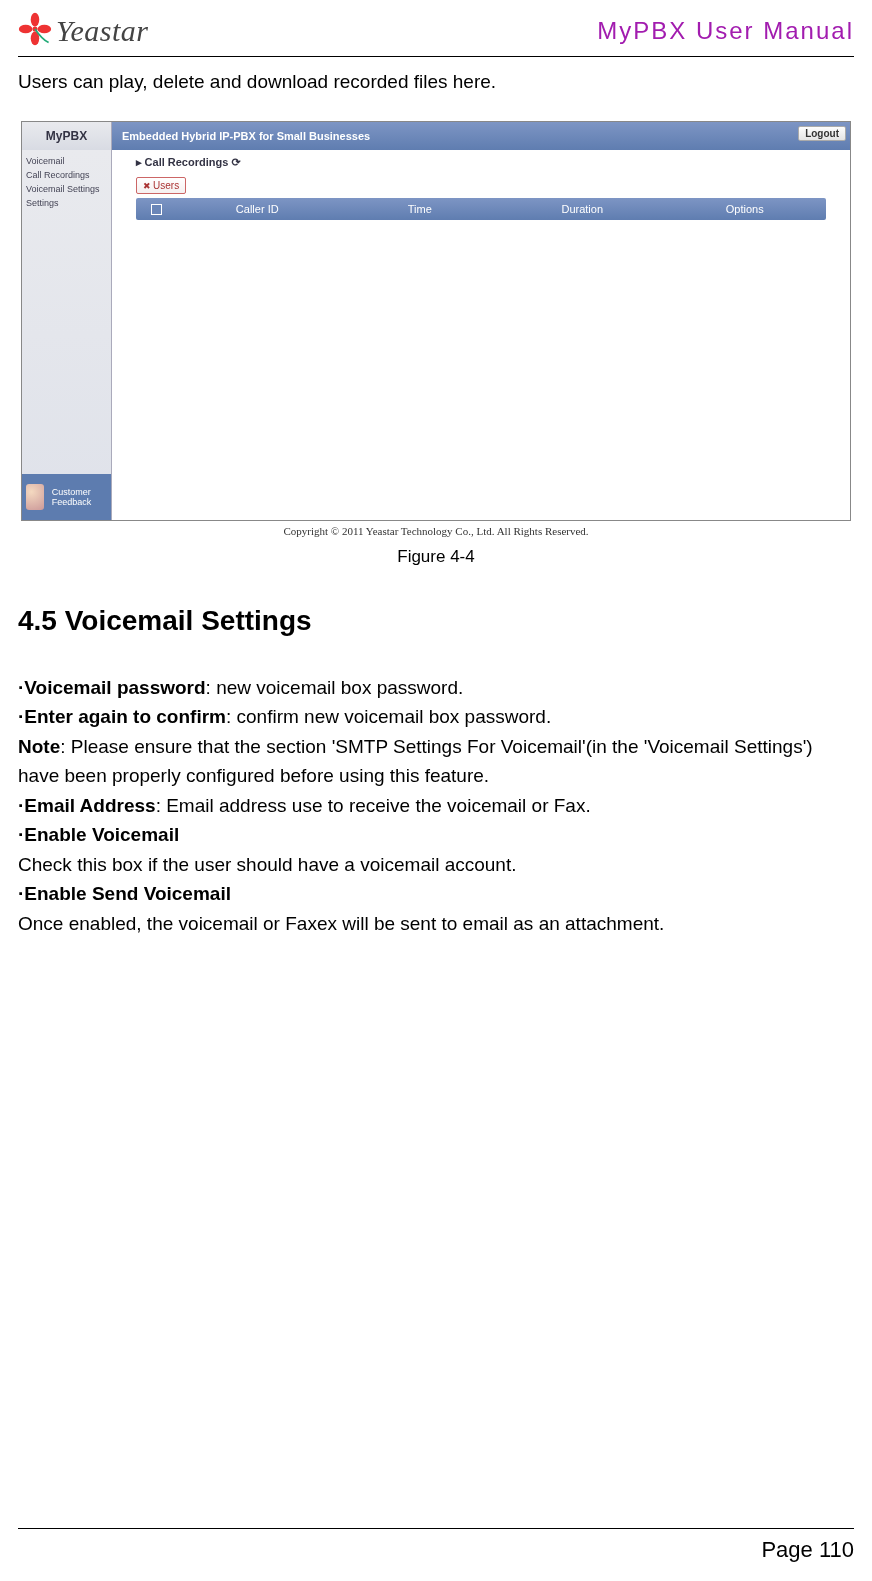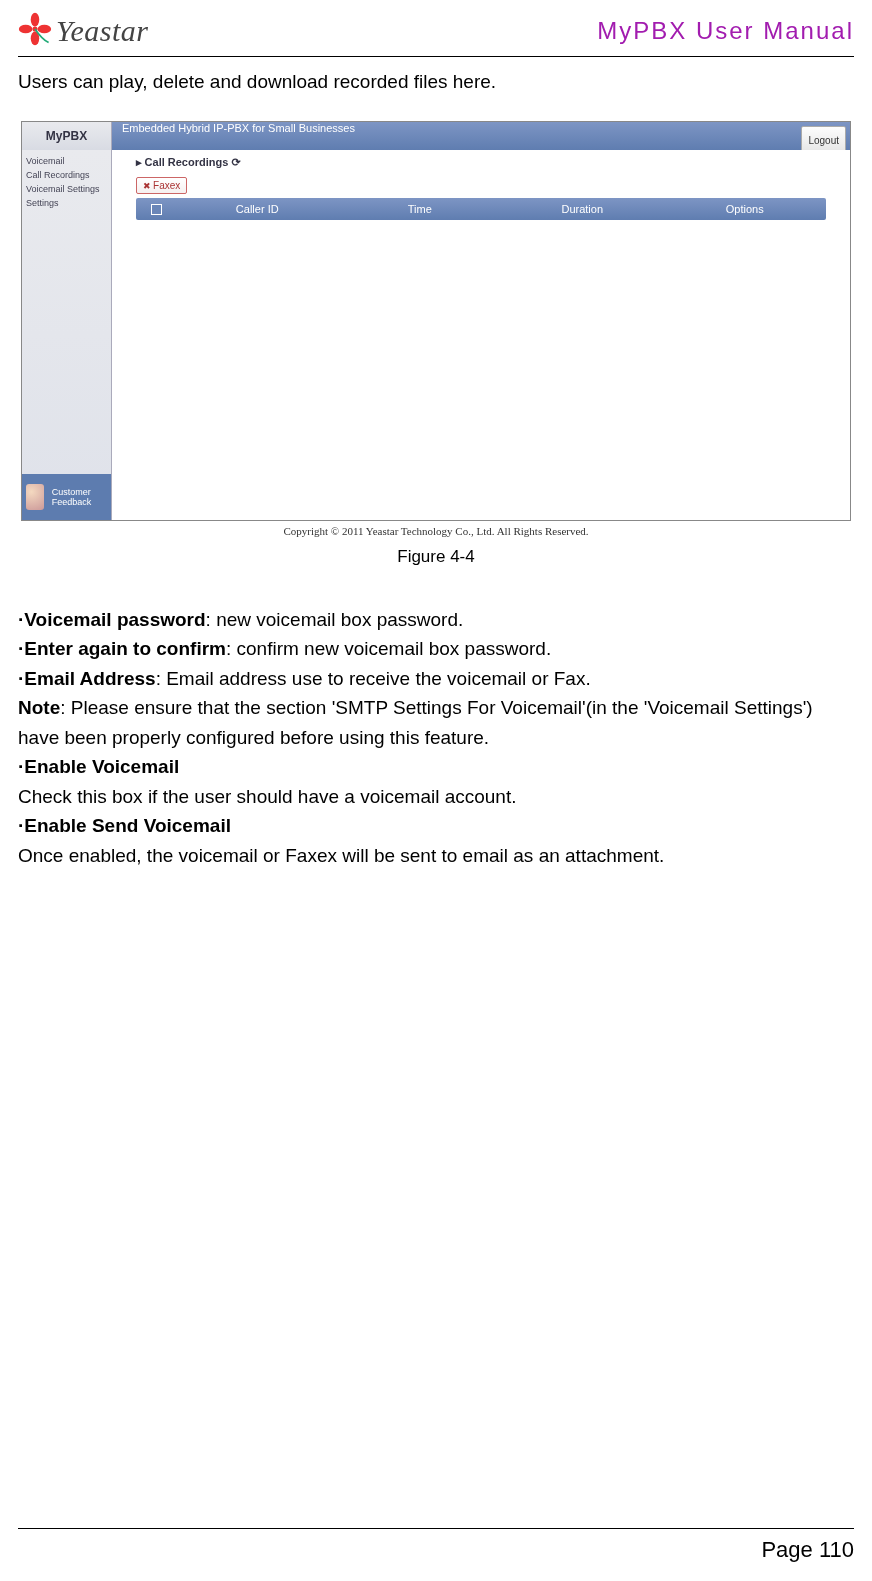--- a/index.html
+++ b/index.html
@@ -76,31 +76,33 @@
       font-size: 12px;
       font-weight: bold;
       color: #334;
     }
     .shot-banner {
       flex: 1;
       background: linear-gradient(#7d95c4,#5f7db0);
       color: #fff;
       font-size: 11px;
       display: flex;
+      align-items: center;
       padding-left: 10px;
       position: relative;
+      font-weight: bold;
     }
     .logout-btn {
       position: absolute;
       right: 4px;
       top: 4px;
       background: linear-gradient(#fdfdfd,#e4e4e4);
       border: 1px solid #aaa;
       border-radius: 2px;
-      padding: 8px 6px;
+      padding: 1px 6px;
       font-size: 10px;
       color: #333;
     }
     .shot-body {
       flex: 1;
       display: flex;
     }
     .shot-sidebar {
       width: 90px;
       background: linear-gradient(#e9eaee,#dfe2ea);
@@ -251,43 +253,44 @@
             <div class="sb-item">Voicemail Settings</div>
             <div class="sb-item">Settings</div>
           </div>
           <div class="feedback-tile">
             <div class="people"></div>
             <span>Customer Feedback</span>
           </div>
         </div>
         <div class="shot-main">
           <div class="breadcrumb">▸ <span>Call Recordings ⟳</span></div>
-          <span class="del-btn">Faxex</span>
+          <span class="del-btn">Users</span>
           <div class="table-head">
             <div class="th th-chk">
                 <div class="cb"></div>
               </div>
             <div class="th th-caller">Caller ID</div>
             <div class="th th-time">Time</div>
             <div class="th th-dur">Duration</div>
             <div class="th th-opt">Options</div>
           </div>
         </div>
       </div>
     </div>
     <div class="copyright">Copyright © 2011 Yeastar Technology Co., Ltd. All Rights Reserved.</div>
     <div class="figure-caption">Figure 4-4</div>
   </div>
 
+  <h2 class="section-heading">4.5 Voicemail Settings</h2>
 
   <div class="body-text">
     <p><b>·Voicemail password</b><span>: new voicemail box password.</span></p>
     <p><b>·Enter again to confirm</b><span>: confirm new voicemail box password.</span></p>
+    <p><b>Note</b><span>: Please ensure that the section 'SMTP Settings For Voicemail'(in the 'Voicemail Settings') have been properly configured before using this feature.</span></p>
     <p><b>·Email Address</b><span>: Email address use to receive the voicemail or Fax.</span></p>
-    <p><b>Note</b><span>: Please ensure that the section 'SMTP Settings For Voicemail'(in the 'Voicemail Settings') have been properly configured before using this feature.</span></p>
     <p><b>·Enable Voicemail</b></p>
     <p><span>Check this box if the user should have a voicemail account.</span></p>
     <p><b>·Enable Send Voicemail</b></p>
     <p><span>Once enabled, the voicemail or Faxex will be sent to email as an attachment.</span></p>
   </div>
 
   <div class="doc-footer">
     <span>Page 110</span>
   </div>
 

